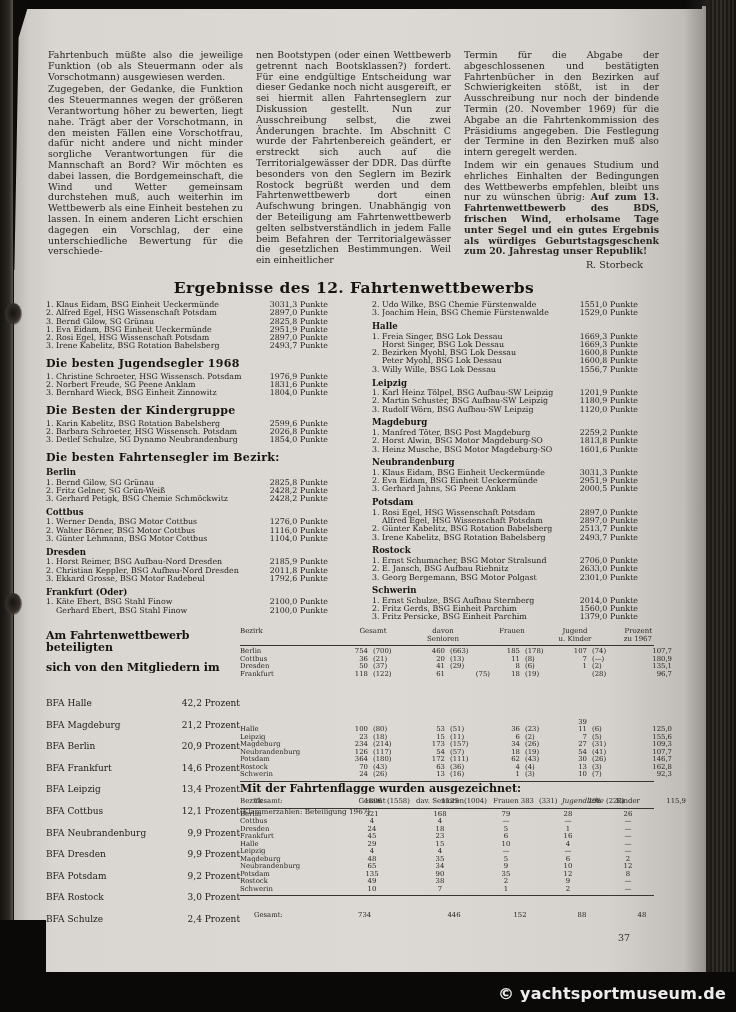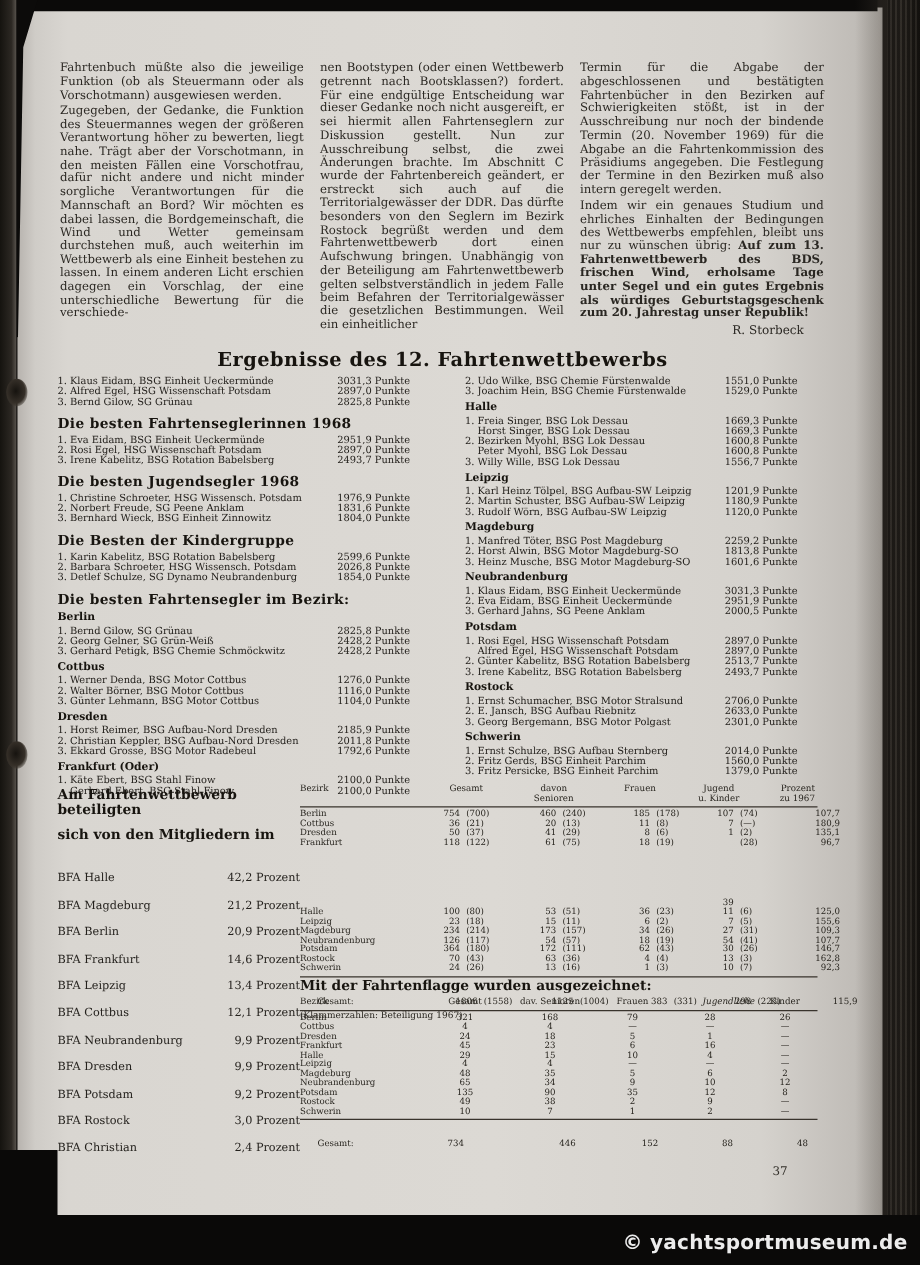--- a/index.html
+++ b/index.html
@@ -100,21 +100,20 @@
         <div class="res-entry">
           <span class="res-num">2.</span>
           <span class="res-name">Alfred Egel, HSG Wissenschaft Potsdam</span>
           <span class="res-pts">2897,0 Punkte</span>
         </div>
         <div class="res-entry">
           <span class="res-num">3.</span>
           <span class="res-name">Bernd Gilow, SG Grünau</span>
           <span class="res-pts">2825,8 Punkte</span>
         </div>
-        <div class="res-h-lg">Die besten Fahrtenseglerinnen 1968</div>
         <div class="res-entry">
           <span class="res-num">1.</span>
           <span class="res-name">Eva Eidam, BSG Einheit Ueckermünde</span>
           <span class="res-pts">2951,9 Punkte</span>
         </div>
         <div class="res-entry">
           <span class="res-num">2.</span>
           <span class="res-name">Rosi Egel, HSG Wissenschaft Potsdam</span>
           <span class="res-pts">2897,0 Punkte</span>
         </div>
@@ -157,21 +156,21 @@
         </div>
         <div class="res-h-lg">Die besten Fahrtensegler im Bezirk:</div>
         <div class="res-h-sm">Berlin</div>
         <div class="res-entry">
           <span class="res-num">1.</span>
           <span class="res-name">Bernd Gilow, SG Grünau</span>
           <span class="res-pts">2825,8 Punkte</span>
         </div>
         <div class="res-entry">
           <span class="res-num">2.</span>
-          <span class="res-name">Georg Gelner, SG Grün-Weiß</span>
+          <span class="res-name">Fritz Gelner, SG Grün-Weiß</span>
           <span class="res-pts">2428,2 Punkte</span>
         </div>
         <div class="res-entry">
           <span class="res-num">3.</span>
           <span class="res-name">Gerhard Petigk, BSG Chemie Schmöckwitz</span>
           <span class="res-pts">2428,2 Punkte</span>
         </div>
         <div class="res-h-sm">Cottbus</div>
         <div class="res-entry">
           <span class="res-num">1.</span>
@@ -396,21 +395,21 @@
           </div>
           <div class="part-item">
             <span>BFA Potsdam</span>
             <span>9,2 Prozent</span>
           </div>
           <div class="part-item">
             <span>BFA Rostock</span>
             <span>3,0 Prozent</span>
           </div>
           <div class="part-item">
-            <span>BFA Christian</span>
+            <span>BFA Schulze</span>
             <span>2,4 Prozent</span>
           </div>
         </div>
     </div>
 
     <div class="rtable btable">
       <div class="thead">
         <span class="hcell hw0">Bezirk</span>
         <span class="hcell hw1">Gesamt</span>
         <span class="hcell hw2">
@@ -426,21 +425,21 @@
           <span>Prozent</span>
           <span>zu 1967</span>
         </span>
       </div>
       <div class="trows" id="bz-rows">
           <div class="trow">
             <span style="width: 100px; flex: 0 0 auto; text-align: left;">Berlin</span>
             <span style="width: 28px; flex: 0 0 auto; text-align: right;">754</span>
             <span style="width: 38px; flex: 0 0 auto; text-align: left; padding-left: 5px;">(700)</span>
             <span style="width: 34px; flex: 0 0 auto; text-align: right;">460</span>
-            <span style="width: 40px; flex: 0 0 auto; text-align: left; padding-left: 5px;">(240)</span>
+            <span style="width: 40px; flex: 0 0 auto; text-align: left; padding-left: 5px;">(663)</span>
             <span style="width: 30px; flex: 0 0 auto; text-align: right;">185</span>
             <span style="width: 34px; flex: 0 0 auto; text-align: left; padding-left: 5px;">(178)</span>
             <span style="width: 28px; flex: 0 0 auto; text-align: right;">107</span>
             <span style="width: 34px; flex: 0 0 auto; text-align: left; padding-left: 5px;">(74)</span>
             <span style="width: 46px; flex: 0 0 auto; text-align: right;">107,7</span>
           </div>
           <div class="trow">
             <span style="width: 100px; flex: 0 0 auto; text-align: left;">Cottbus</span>
             <span style="width: 28px; flex: 0 0 auto; text-align: right;">36</span>
             <span style="width: 38px; flex: 0 0 auto; text-align: left; padding-left: 5px;">(21)</span>
@@ -462,21 +461,21 @@
             <span style="width: 34px; flex: 0 0 auto; text-align: left; padding-left: 5px;">(6)</span>
             <span style="width: 28px; flex: 0 0 auto; text-align: right;">1</span>
             <span style="width: 34px; flex: 0 0 auto; text-align: left; padding-left: 5px;">(2)</span>
             <span style="width: 46px; flex: 0 0 auto; text-align: right;">135,1</span>
           </div>
           <div class="trow">
             <span style="width: 100px; flex: 0 0 auto; text-align: left;">Frankfurt</span>
             <span style="width: 28px; flex: 0 0 auto; text-align: right;">118</span>
             <span style="width: 38px; flex: 0 0 auto; text-align: left; padding-left: 5px;">(122)</span>
             <span style="width: 34px; flex: 0 0 auto; text-align: right;">61</span>
-            <span style="width: 40px; flex: 0 0 auto; text-align: left; padding-left: 5px;">(75)</span>
+            <span style="width: 40px; flex: 0 0 auto; text-align: right; padding-left: 5px;">(75)</span>
             <span style="width: 30px; flex: 0 0 auto; text-align: right;">18</span>
             <span style="width: 34px; flex: 0 0 auto; text-align: left; padding-left: 5px;">(19)</span>
             <span style="width: 28px; flex: 0 0 auto; text-align: right; margin-top: 48px;">39</span>
             <span style="width: 34px; flex: 0 0 auto; text-align: left; padding-left: 5px;">(28)</span>
             <span style="width: 46px; flex: 0 0 auto; text-align: right;">96,7</span>
           </div>
           <div class="trow">
             <span style="width: 100px; flex: 0 0 auto; text-align: left;">Halle</span>
             <span style="width: 28px; flex: 0 0 auto; text-align: right;">100</span>
             <span style="width: 38px; flex: 0 0 auto; text-align: left; padding-left: 5px;">(80)</span>

